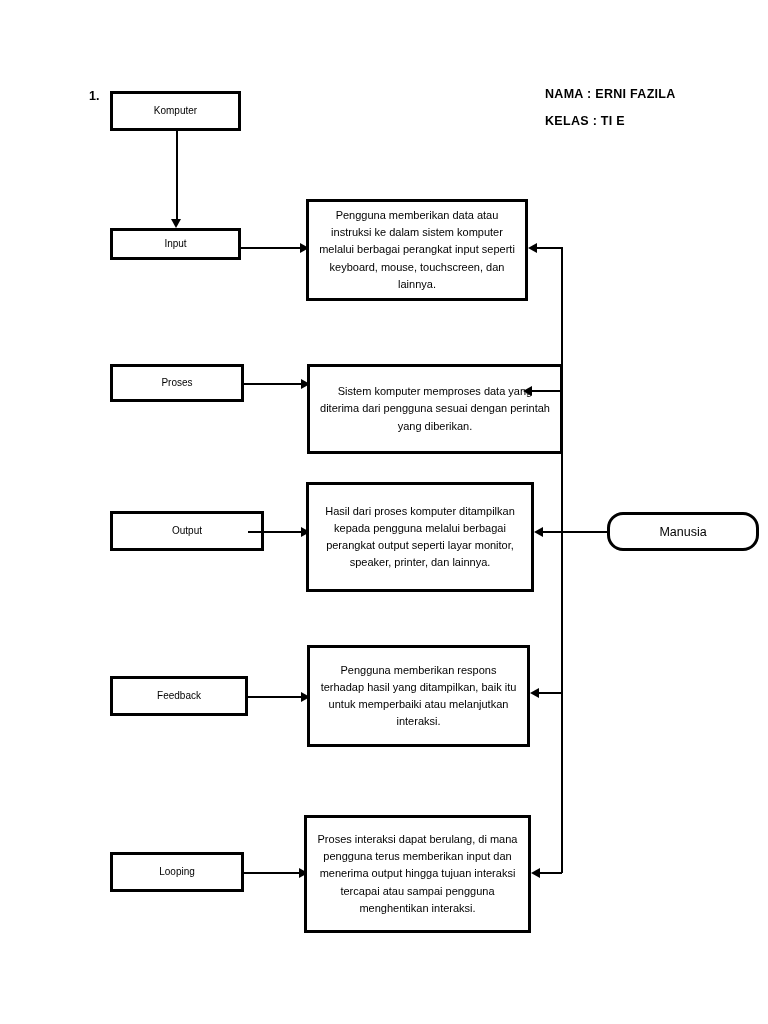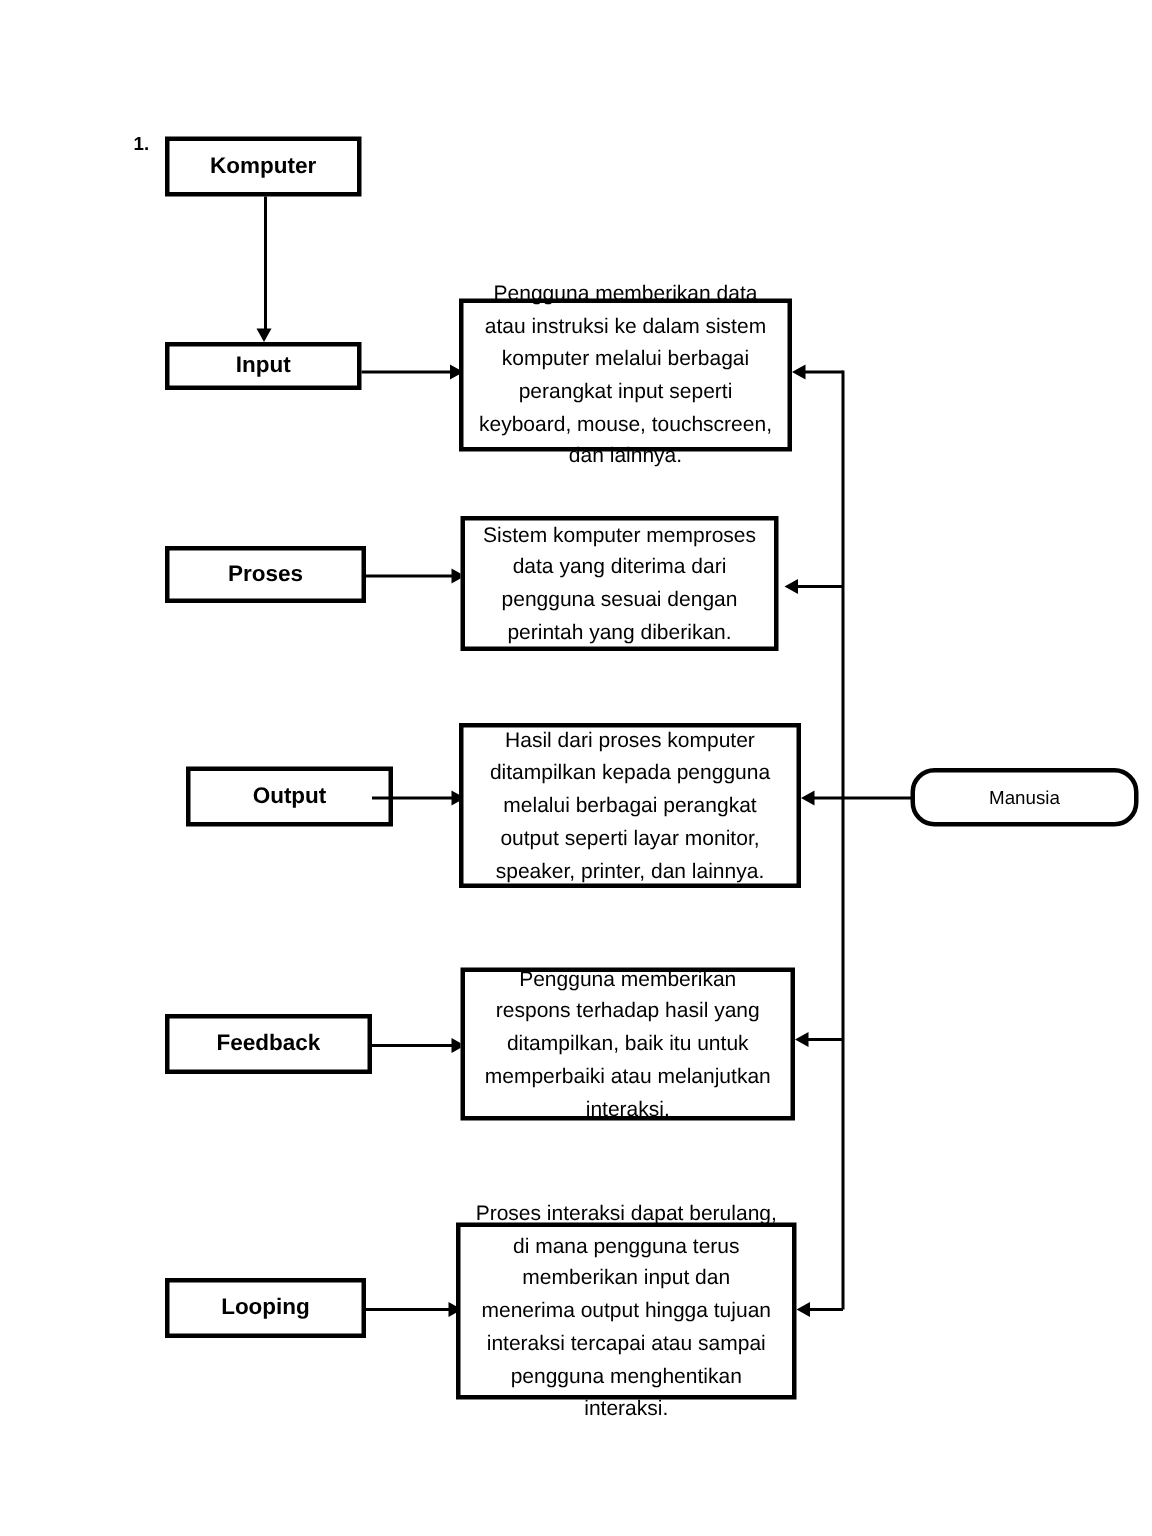--- a/index.html
+++ b/index.html
@@ -50,26 +50,25 @@
     position: absolute;
     box-sizing: border-box;
     background: #ffffff;
     border: 3px solid #000000;
     display: flex;
     align-items: center;
     justify-content: center;
     text-align: center;
   }
   .stage-box {
-    font-size: 15px;
+    font-size: 10px;
     line-height: 1.2;
-    font-weight: bold;
   }
   .desc-box {
-    font-size: 14px;
+    font-size: 11px;
     line-height: 1.55;
     padding: 6px 10px;
   }
   .desc-box .desc-text {
     display: block;
     width: 100%;
   }
   .actor-box {
     font-size: 12.5px;
   }
@@ -108,20 +107,24 @@
     border-left: 5px solid transparent;
     border-right: 5px solid transparent;
     border-top: 9px solid #000000;
   }
 </style>
 </head>
 <body>
 
 <div id="page">
 
+  <div class="header-block">
+    <div class="header-line">NAMA : ERNI FAZILA</div>
+    <div class="header-line">KELAS : TI E</div>
+  </div>
 
   <div class="item-number">1.</div>
 
   <div class="box stage-box" style="left:110px; top:91px; width:131px; height:40px;">
     <span>Komputer</span>
   </div>
 
   <div class="vline" style="left:176px; top:131px; height:90px;"></div>
   <div class="arrow-down" style="left:171px; top:219px;"></div>
 
@@ -132,25 +135,25 @@
   <div class="arrow-right" style="left:300px; top:243px;"></div>
   <div class="box desc-box" style="left:306px; top:199px; width:222px; height:102px;">
     <span class="desc-text">Pengguna memberikan data atau instruksi ke dalam sistem komputer melalui berbagai perangkat input seperti keyboard, mouse, touchscreen, dan lainnya.</span>
   </div>
 
   <div class="box stage-box" style="left:110px; top:364px; width:134px; height:38px;justify-content:center;">
     <span>Proses</span>
   </div>
   <div class="hline" style="left:244px; top:383px; width:60px;"></div>
   <div class="arrow-right" style="left:301px; top:379px;"></div>
-  <div class="box desc-box" style="left:307px; top:344px; width:212px; height:90px;justify-content:center;">
+  <div class="box desc-box" style="left:307px; top:364px; width:256px; height:90px;justify-content:center;">
     <span class="desc-text">Sistem komputer memproses data yang diterima dari pengguna sesuai dengan perintah yang diberikan.</span>
   </div>
 
-  <div class="box stage-box" style="left:124px; top:511px; width:138px; height:40px;">
+  <div class="box stage-box" style="left:110px; top:511px; width:154px; height:40px;">
     <span>Output</span>
   </div>
   <div class="hline" style="left:248px; top:531px; width:56px;"></div>
   <div class="arrow-right" style="left:301px; top:527px;"></div>
   <div class="box desc-box" style="left:306px; top:482px; width:228px; height:110px;">
     <span class="desc-text">Hasil dari proses komputer ditampilkan kepada pengguna melalui berbagai perangkat output seperti layar monitor, speaker, printer, dan lainnya.</span>
   </div>
 
   <div class="box stage-box" style="left:110px; top:676px; width:138px; height:40px;">
     <span>Feedback</span>

